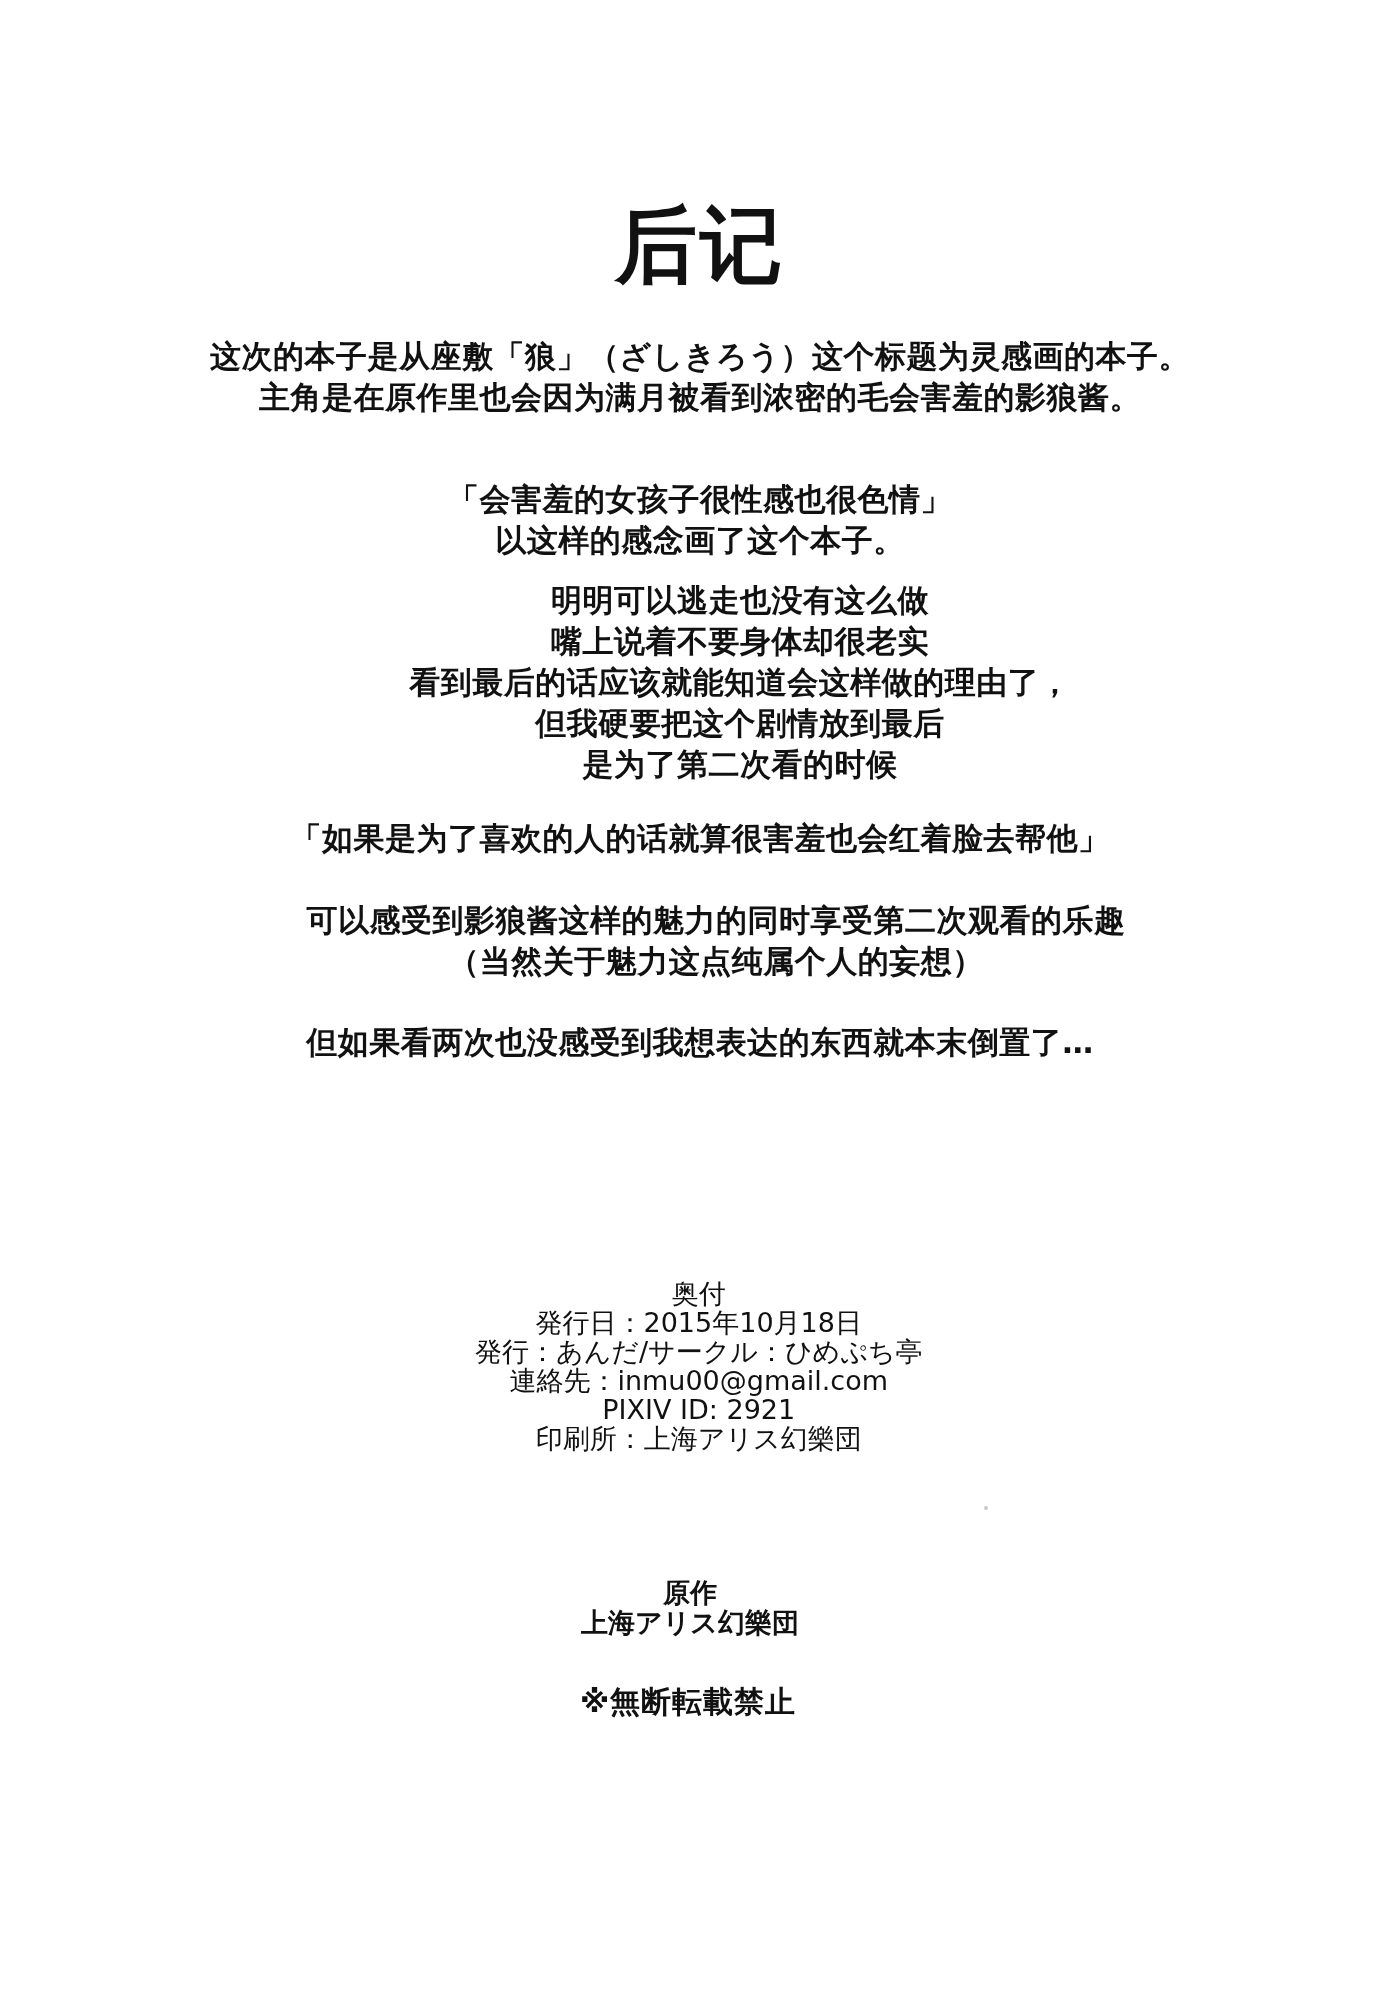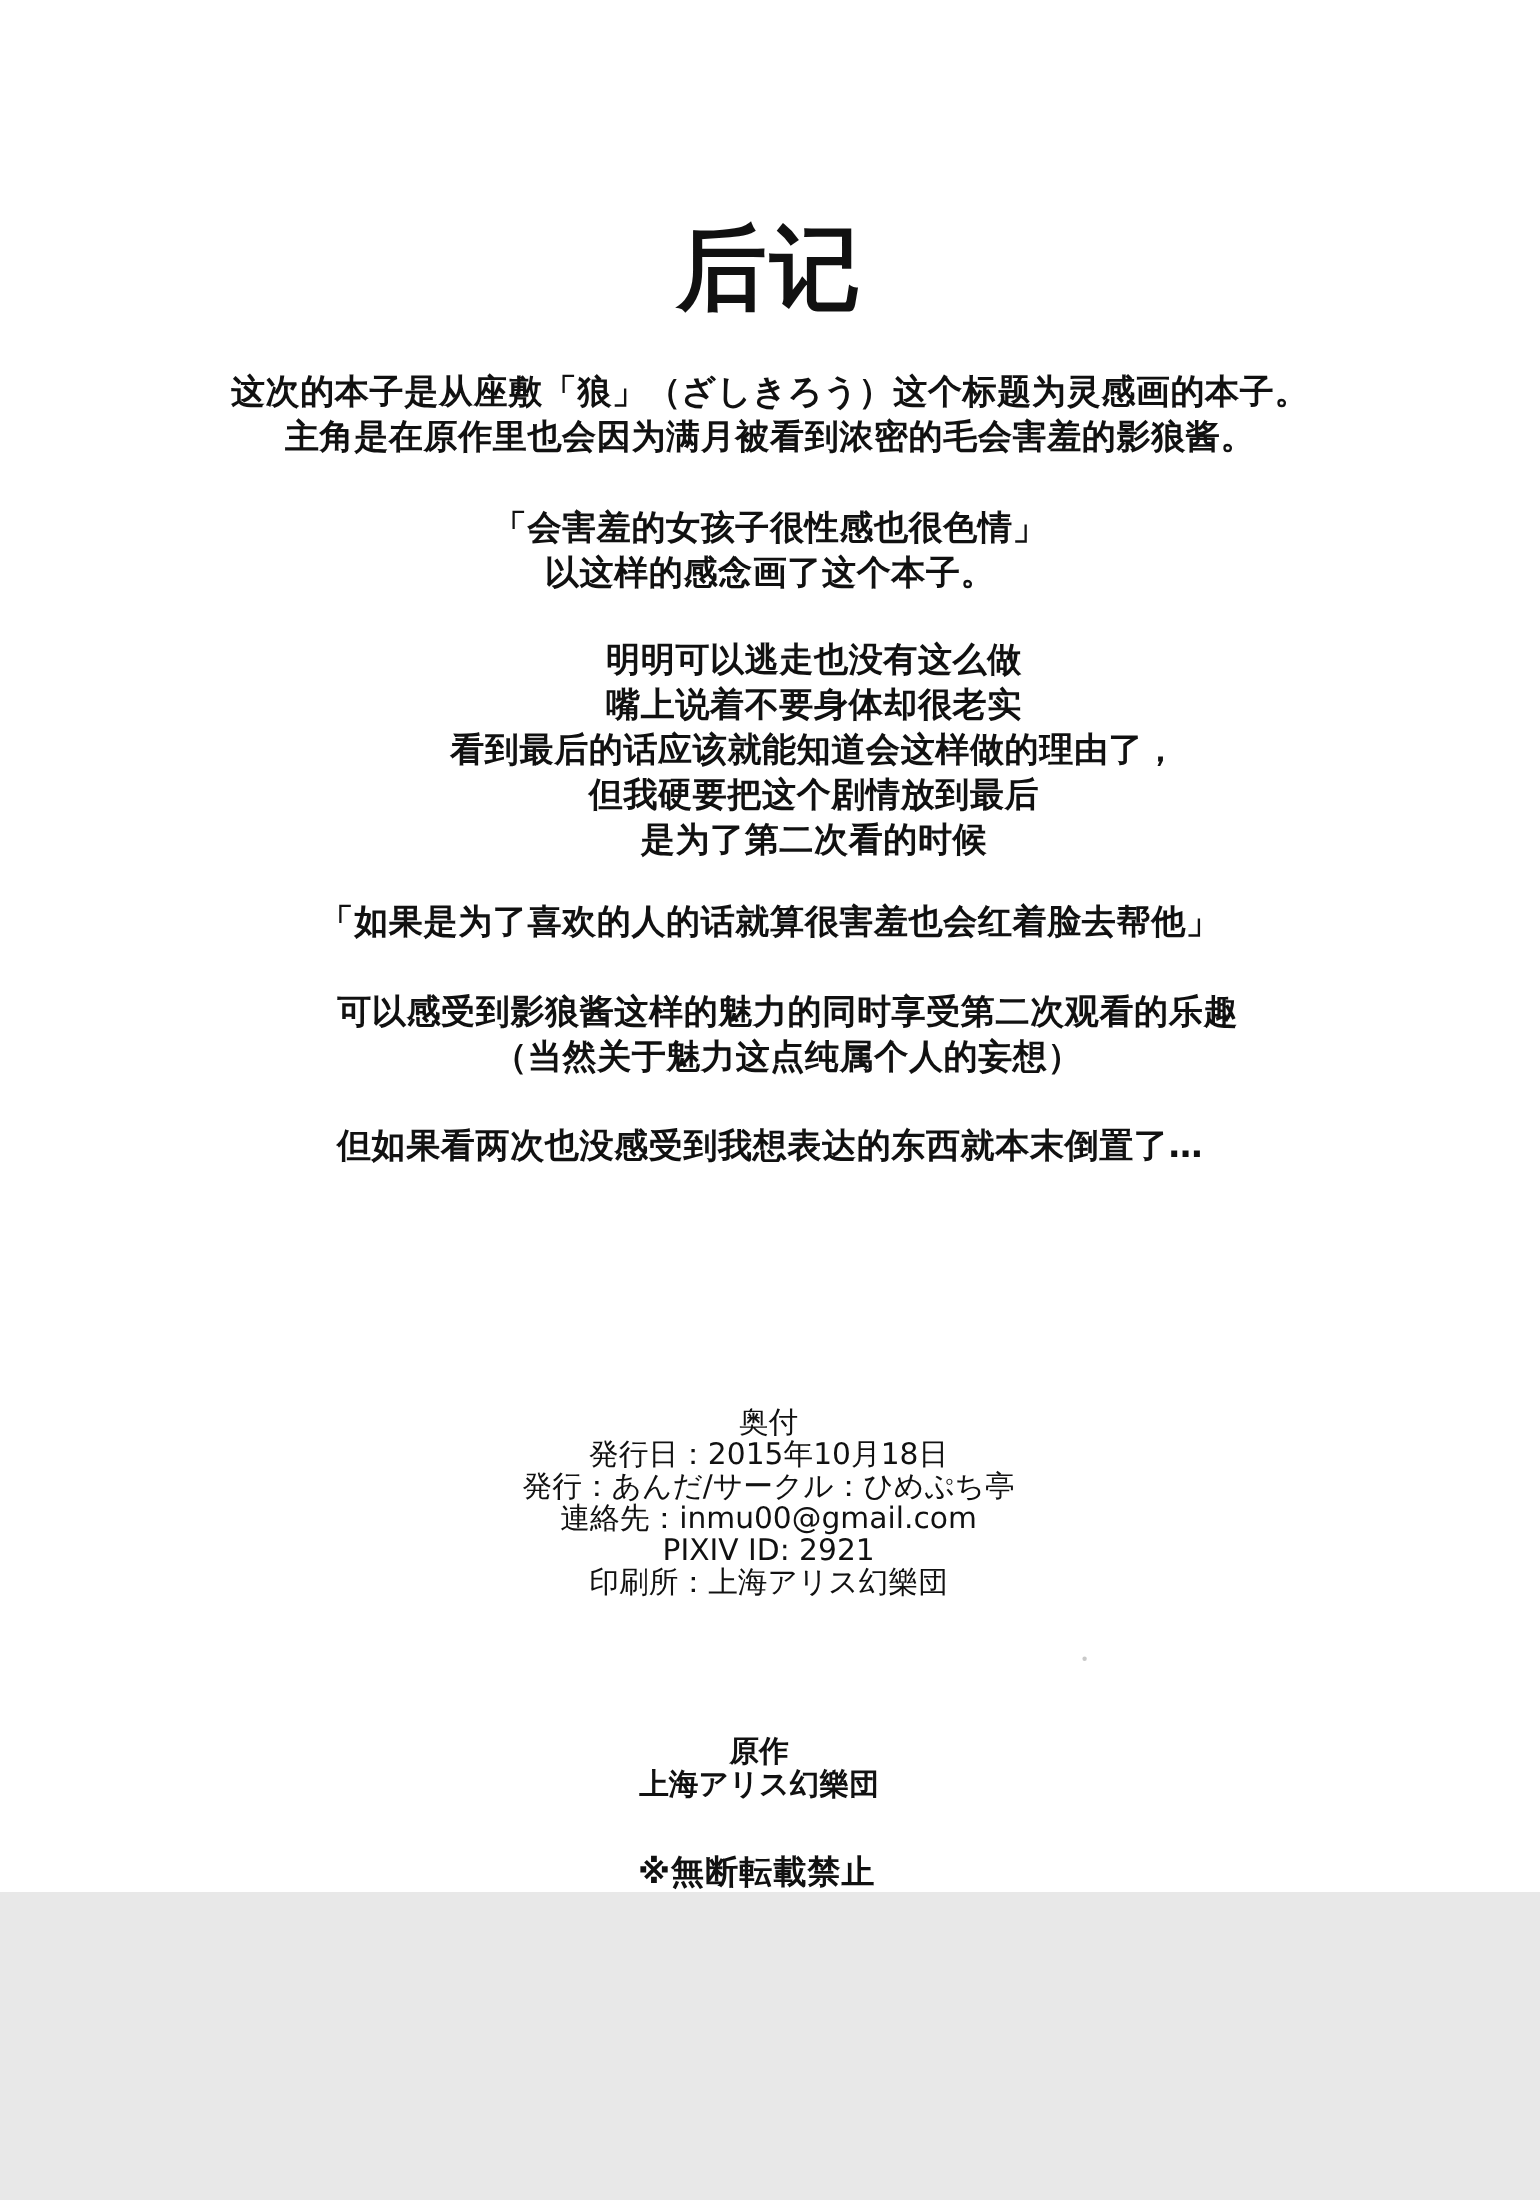--- a/index.html
+++ b/index.html
@@ -3,21 +3,21 @@
 <meta charset="utf-8">
 <style>
   html, body {
     margin: 0;
     padding: 0;
     background: #e8e8e8;
   }
   .page {
     position: relative;
     width: 1400px;
-    height: 1720px;
+    height: 2000px;
     margin: 0 auto;
     background: #ffffff;
     font-family: "DejaVu Sans", sans-serif;
     color: #111111;
     overflow: hidden;
   }
   .title {
     position: absolute;
     top: 200px;
     left: 0;
@@ -35,21 +35,21 @@
     left: 0;
     width: 1400px;
     text-align: center;
     font-size: 31px;
     line-height: 41px;
     font-weight: 700;
     letter-spacing: 0.5px;
     white-space: nowrap;
   }
   .p1 { top: 336px; }
-  .p2 { top: 460px; }
+  .p2 { top: 479px; }
   .p3 { top: 580px; padding-left: 40px; }
   .p4 { top: 818px; }
   .p5 { top: 900px; padding-left: 16px; }
   .p6 { top: 1022px; }
   .colophon {
     position: absolute;
     left: 475px;
     top: 1279px;
     text-align: center;
     font-size: 27px;

